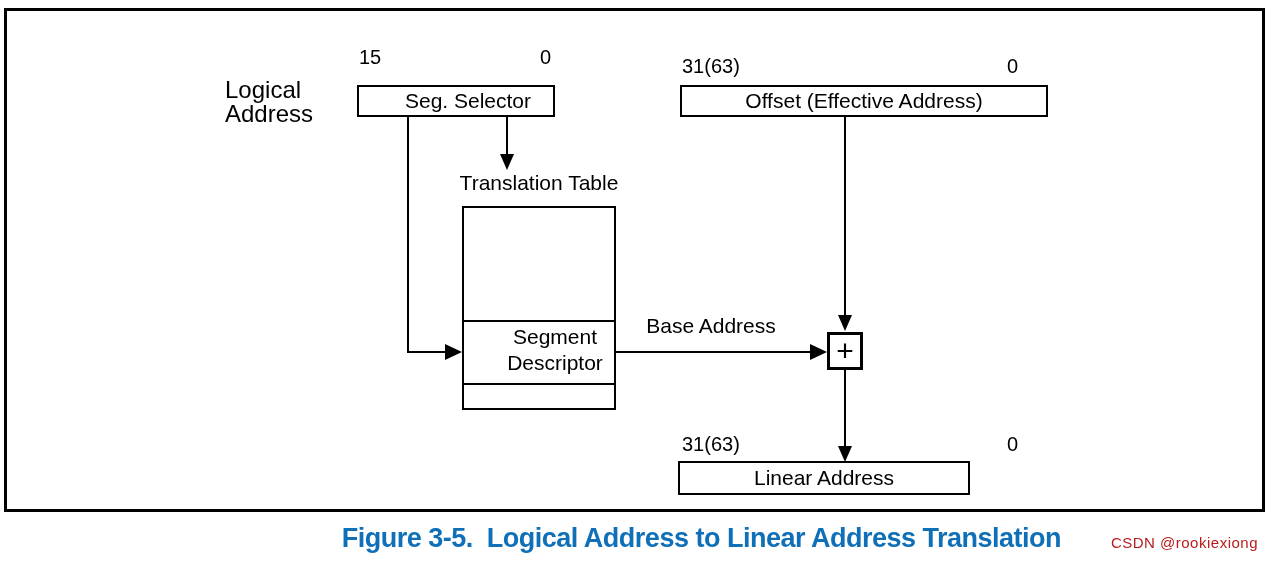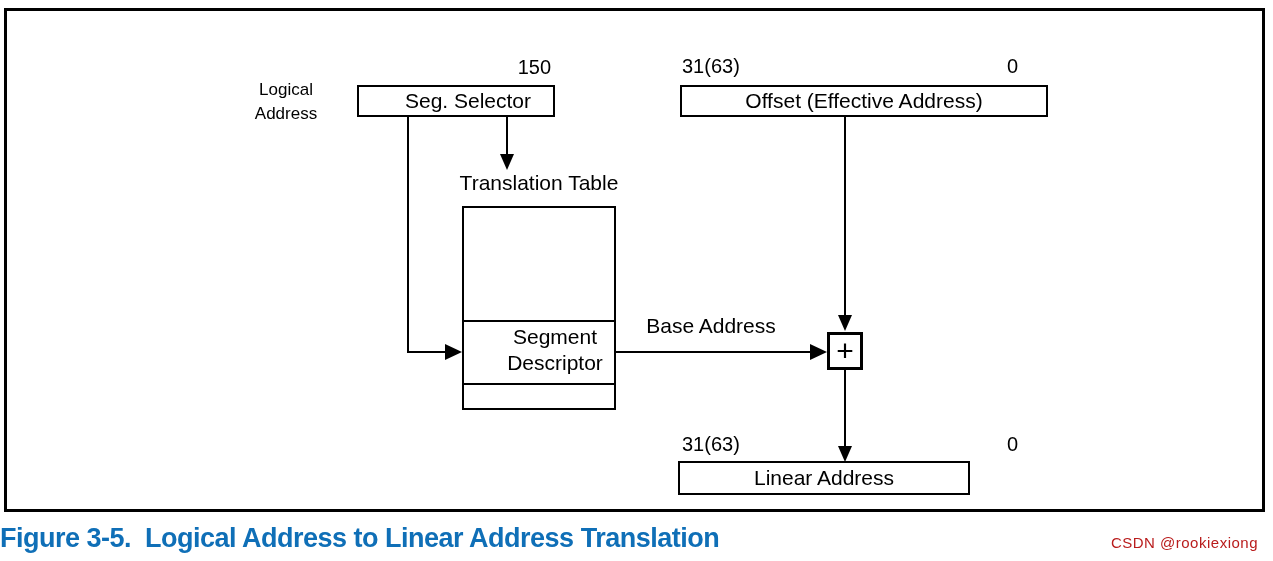--- a/index.html
+++ b/index.html
@@ -14,22 +14,22 @@
   }
   .bitsrow{display:flex;justify-content:space-between;font-size:20px;line-height:22px;}
   .fieldbox{
     border:2px solid #000;box-sizing:border-box;background:#fff;
     display:flex;align-items:center;justify-content:center;
     font-size:21px;
   }
   .line{background:#000;}
   .arrow-down{width:0;height:0;border-left:7px solid transparent;border-right:7px solid transparent;border-top:16px solid #000;}
   .arrow-right{width:0;height:0;border-top:8px solid transparent;border-bottom:8px solid transparent;border-left:17px solid #000;}
-  #logical-label{left:225px;top:78px;width:122px;text-align:center;font-size:17px;line-height:24px;}
-  #seg-bits{left:359px;top:56px;width:192px;justify-content:flex-end;}
+  #logical-label{left:225px;top:78px;width:122px;text-align:left;font-size:24px;line-height:24px;}
+  #seg-bits{left:359px;top:46px;width:192px;}
   #seg-box{left:357px;top:85px;width:198px;height:32px;padding-left:24px;}
   #offset-bits{left:682px;top:55px;width:336px;}
   #offset-box{left:680px;top:85px;width:368px;height:32px;}
   #desc-title{left:419px;top:171px;width:240px;text-align:center;font-size:21px;}
   #desc-table{left:462px;top:206px;width:154px;height:204px;border:2px solid #000;box-sizing:border-box;background:#fff;}
   #desc-div1{left:464px;top:320px;width:150px;height:2px;}
   #desc-div2{left:464px;top:383px;width:150px;height:2px;}
   #segdesc-text{left:462px;top:324px;width:154px;text-align:center;font-size:21px;line-height:26px;margin-left:16px;}
   #sel-vline{left:407px;top:117px;width:2px;height:235px;}
   #sel-hline{left:407px;top:351px;width:40px;height:2px;}
@@ -40,21 +40,21 @@
   #off-arrow{left:838px;top:315px;}
   #base-label{left:618px;top:314px;width:186px;text-align:center;font-size:21px;}
   #base-hline{left:616px;top:351px;width:194px;height:2px;}
   #base-arrow{left:810px;top:344px;}
   #plus-box{left:827px;top:332px;width:36px;height:38px;border:3px solid #000;box-sizing:border-box;
     display:flex;align-items:center;justify-content:center;font-size:30px;background:#fff;}
   #plus-vline{left:844px;top:370px;width:2px;height:76px;}
   #plus-arrow{left:838px;top:446px;}
   #lin-bits{left:682px;top:433px;width:336px;}
   #lin-box{left:678px;top:461px;width:292px;height:34px;}
-  #caption{left:0;top:523px;width:1061px;text-align:left;
+  #caption{left:0;top:523px;width:1061px;text-align:right;
     font-size:27px;font-weight:bold;color:#0f6fb7;white-space:pre;letter-spacing:-0.5px;}
   #watermark{right:15px;top:534px;font-size:15px;color:#b91c1c;letter-spacing:0.5px;}
 </style>
 </head>
 <body>
 
 <div id="stage">
 
   <div id="frame" class="abs"></div>
 

